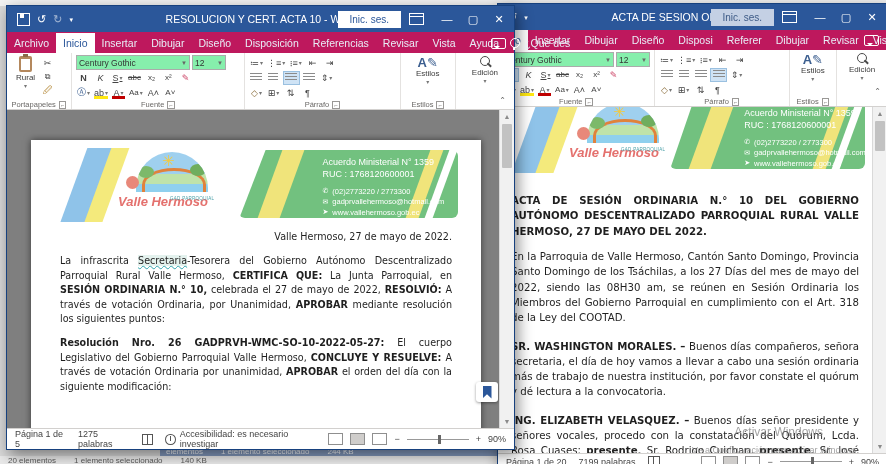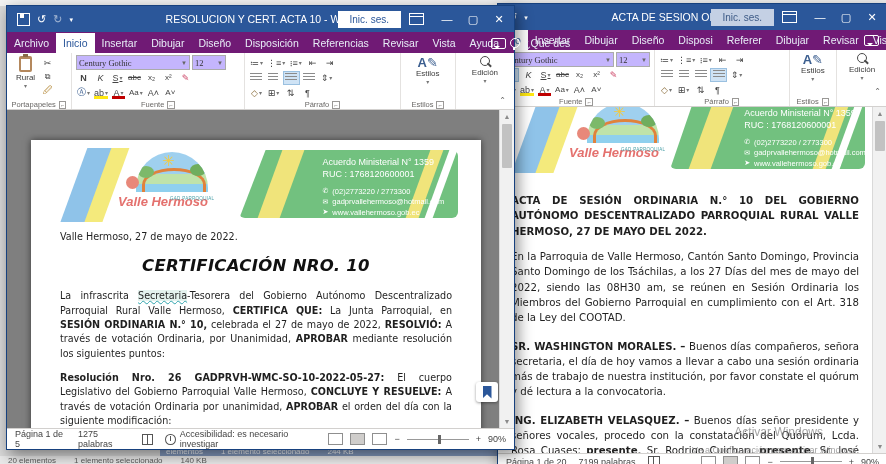--- a/index.html
+++ b/index.html
@@ -14,41 +14,41 @@
   .saveicon:after{content:"";position:absolute;left:2px;top:0;width:4px;height:4px;background:#fff;}
   .qglyph{color:#fff;font-size:11px;line-height:1;}
   .dim{opacity:.55;}
   .title-text{position:absolute;left:0;right:0;text-align:center;pointer-events:none;}
   .signin{margin-left:auto;background:#fff;color:#2b579a;font-size:10px;padding:3px 12px;margin-right:8px;z-index:2;}
   .signin.muted{background:#c4d0e4;color:#3d5a86;}
   .ribbonopts{width:13px;height:10px;border:1px solid #fff;position:relative;margin-right:10px;z-index:2;}
   .ribbonopts:after{content:"";position:absolute;left:0;top:2px;right:0;border-top:1px solid #fff;}
   .capbtn{width:26px;text-align:center;font-size:11px;z-index:2;line-height:26px;height:26px;}
   .capbtn:last-child{padding-right:2px;}
-  .tabsrow{background:#701a75;display:flex;align-items:flex-end;color:#e8eef7;font-size:10.5px;flex:0 0 21px;position:relative;}
+  .tabsrow{background:#be185d;display:flex;align-items:flex-end;color:#e8eef7;font-size:10.5px;flex:0 0 21px;position:relative;}
   .tab{padding:4px 7px 4px 7px;white-space:nowrap;}
   .tab.filetab{font-weight:400;}
   .tab.active{background:#fff;color:#2b579a;}
   .tellme{display:flex;align-items:center;gap:4px;padding:0 6px 4px 4px;white-space:nowrap;}
   .bulb{width:8px;height:8px;border:1.2px solid #fff;border-radius:50%;position:relative;}
   .bulb:after{content:"";position:absolute;left:2px;top:8px;width:2px;height:3px;background:#fff;}
   .chatic{position:absolute;right:8px;bottom:4px;width:13px;height:9px;border:1.2px solid #fff;border-radius:2px;}
   .chatic:after{content:"";position:absolute;left:2px;bottom:-4px;border:3px solid transparent;border-top-color:#fff;}
 
   
   .ribbon{background:#fff;border-bottom:1px solid #d3d1cf;flex:0 0 55px;display:flex;position:relative;font-size:9px;color:#3b3b3b;}
   .rgroup{position:relative;border-right:1px solid #e4e2e0;padding:2px 4px 9px 4px;display:flex;flex-direction:column;justify-content:flex-start;}
   .glabel{position:absolute;bottom:0;left:0;right:0;text-align:center;font-size:7.5px;color:#6a6866;}
   .glabel .dl{font-size:6px;border:1px solid #9a9896;padding:0 1px;margin-left:3px;color:#9a9896;}
   .rrow{display:flex;align-items:center;gap:2px;height:15px;}
   .ibtn{min-width:13px;height:12px;display:inline-flex;align-items:center;justify-content:center;font-size:9px;color:#444;position:relative;padding:0 1px;}
   .ibtn .caret{font-size:6px;margin-left:1px;color:#777;}
   .ibtn.on{background:#cfe3f5;border:1px solid #9ac0e0;}
   .colorbar{position:absolute;left:1px;right:1px;bottom:0;height:3px;}
-  .combo{border:1px solid #ababab;background:#c4b5fd;height:13px;display:flex;align-items:center;font-size:8.5px;padding:0 2px;color:#333;white-space:nowrap;font-family:Liberation Serif, serif;}
+  .combo{border:1px solid #ababab;background:#86efac;height:13px;display:flex;align-items:center;font-size:8.5px;padding:0 2px;color:#333;white-space:nowrap;}
   .combo .caret{margin-left:auto;font-size:6px;color:#666;padding-left:3px;}
   .bigbtn{display:flex;flex-direction:column;align-items:center;font-size:8px;color:#3b3b3b;padding:1px 5px;}
   .clipicon{width:13px;height:16px;background:#b4885d;border-radius:2px;position:relative;margin-bottom:1px;}
   .clipicon:after{content:"";position:absolute;left:2px;top:3px;width:9px;height:11px;background:#fff;}
   .clipicon:before{content:"";position:absolute;left:4px;top:-2px;width:5px;height:3px;background:#8a6a48;}
   .minicol{display:flex;flex-direction:column;justify-content:flex-start;gap:2px;padding-top:2px;}
   .lines{width:12px;height:9px;background:repeating-linear-gradient(#8b8b8b 0 1px,transparent 1px 3px);}
   .lines.c{background:repeating-linear-gradient(#8b8b8b 0 1px,transparent 1px 3px);width:10px;}
   .magicon{width:8px;height:8px;border:1.5px solid #4a4a4a;border-radius:50%;position:relative;}
   .magicon:after{content:"";position:absolute;left:6px;top:7px;width:5px;height:1.5px;background:#4a4a4a;transform:rotate(45deg);}
@@ -56,21 +56,21 @@
   .chev{position:absolute;font-size:8px;color:#666;}
 
   
   .docarea{flex:1;background:#7f7f7f;position:relative;overflow:hidden;}
   .pageclip{position:absolute;left:0;top:0;bottom:0;right:14px;overflow:hidden;}
   .page{position:absolute;background:#fff;box-shadow:0 0 7px rgba(0,0,0,.55);}
   .pagein{padding:8px 29px;}
   .doctext{font-family:"DejaVu Sans",sans-serif;color:#1f1f1f;font-size:9.6px;line-height:1.5;text-align:justify;}
   .seg-b{font-weight:700;}
   .seg-w{text-decoration:underline;text-decoration-style:wavy;text-decoration-color:#2ea3ad;background:#e4f2ee;}
-  .dateline{margin-top:8px;font-size:9.6px;}
+  .dateline{text-align:right;margin-top:8px;font-size:9.6px;}
   .cert-title{text-align:center;font-size:16.5px;font-weight:700;font-style:italic;margin-top:10px;letter-spacing:.3px;color:#111;}
   .cert-code{text-align:center;font-size:9.8px;font-weight:700;margin-top:3px;}
   .para{margin-top:10px;}
   .headingp{font-weight:700;margin-top:16px;}
 
   
   .lh{position:relative;height:74px;overflow:hidden;margin:0 -12px;}
   .lh .sb{position:absolute;left:26px;top:-4px;width:26px;height:110%;background:#8fc3e9;transform:skewX(-20deg);}
   .lh .sy{position:absolute;left:50px;top:-4px;width:18px;height:110%;background:#f4ea7c;transform:skewX(-20deg);}
   .lh .logo{position:absolute;left:70px;top:4px;width:110px;height:66px;}
@@ -481,21 +481,20 @@
                     </div>
                   <div class="bl2">
                       <span class="mini">➤</span>
                       <span>www.vallehermoso.gob.ec</span>
                     </div>
                 </div>
               </div>
             </div>
             <div class="doctext">
               <div class="dateline">Valle Hermoso, 27 de mayo de 2022.</div>
-              <div class="cert-title">CERTIFICACIÓN NRO. 10</div>
               <p class="para"><span>La infrascrita </span><span class="seg-w">Secretaria</span><span>-Tesorera del Gobierno Autónomo Descentralizado Parroquial Rural Valle Hermoso, </span><span class="seg-b">CERTIFICA QUE:</span><span> La Junta Parroquial, en </span><span class="seg-b">SESIÓN ORDINARIA N.° 10,</span><span> celebrada el 27 de mayo de 2022, </span><span class="seg-b">RESOLVIÓ:</span><span> A través de votación Ordinaria, por Unanimidad, </span><span class="seg-b">APROBAR</span><span> mediante resolución los siguientes puntos:</span></p>
               <p class="para"><span class="seg-b">Resolución Nro. 26 GADPRVH-WMC-SO-10-2022-05-27:</span><span> El cuerpo Legislativo del Gobierno Parroquial Valle Hermoso, </span><span class="seg-b">CONCLUYE Y RESUELVE:</span><span> A través de votación Ordinaria por unanimidad, </span><span class="seg-b">APROBAR</span><span> el orden del día con la siguiente modificación:</span></p>
 
             </div>
           </div>
         </div>
       </div>
       <div class="bmk" style="right:16px;top:272px;">
           <span class="flag"></span>
         </div>

